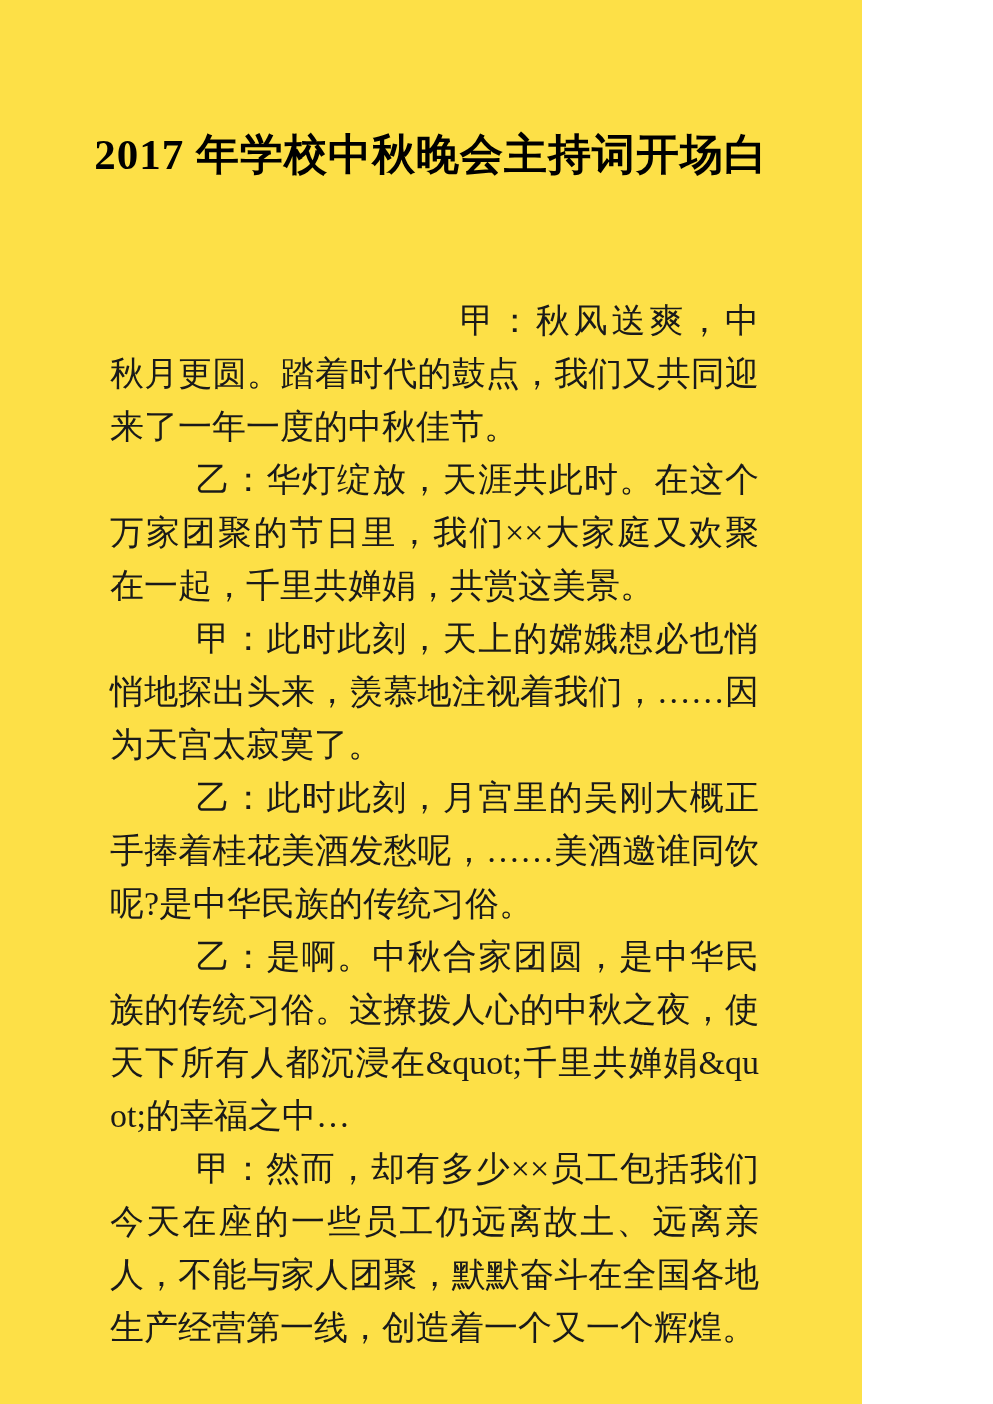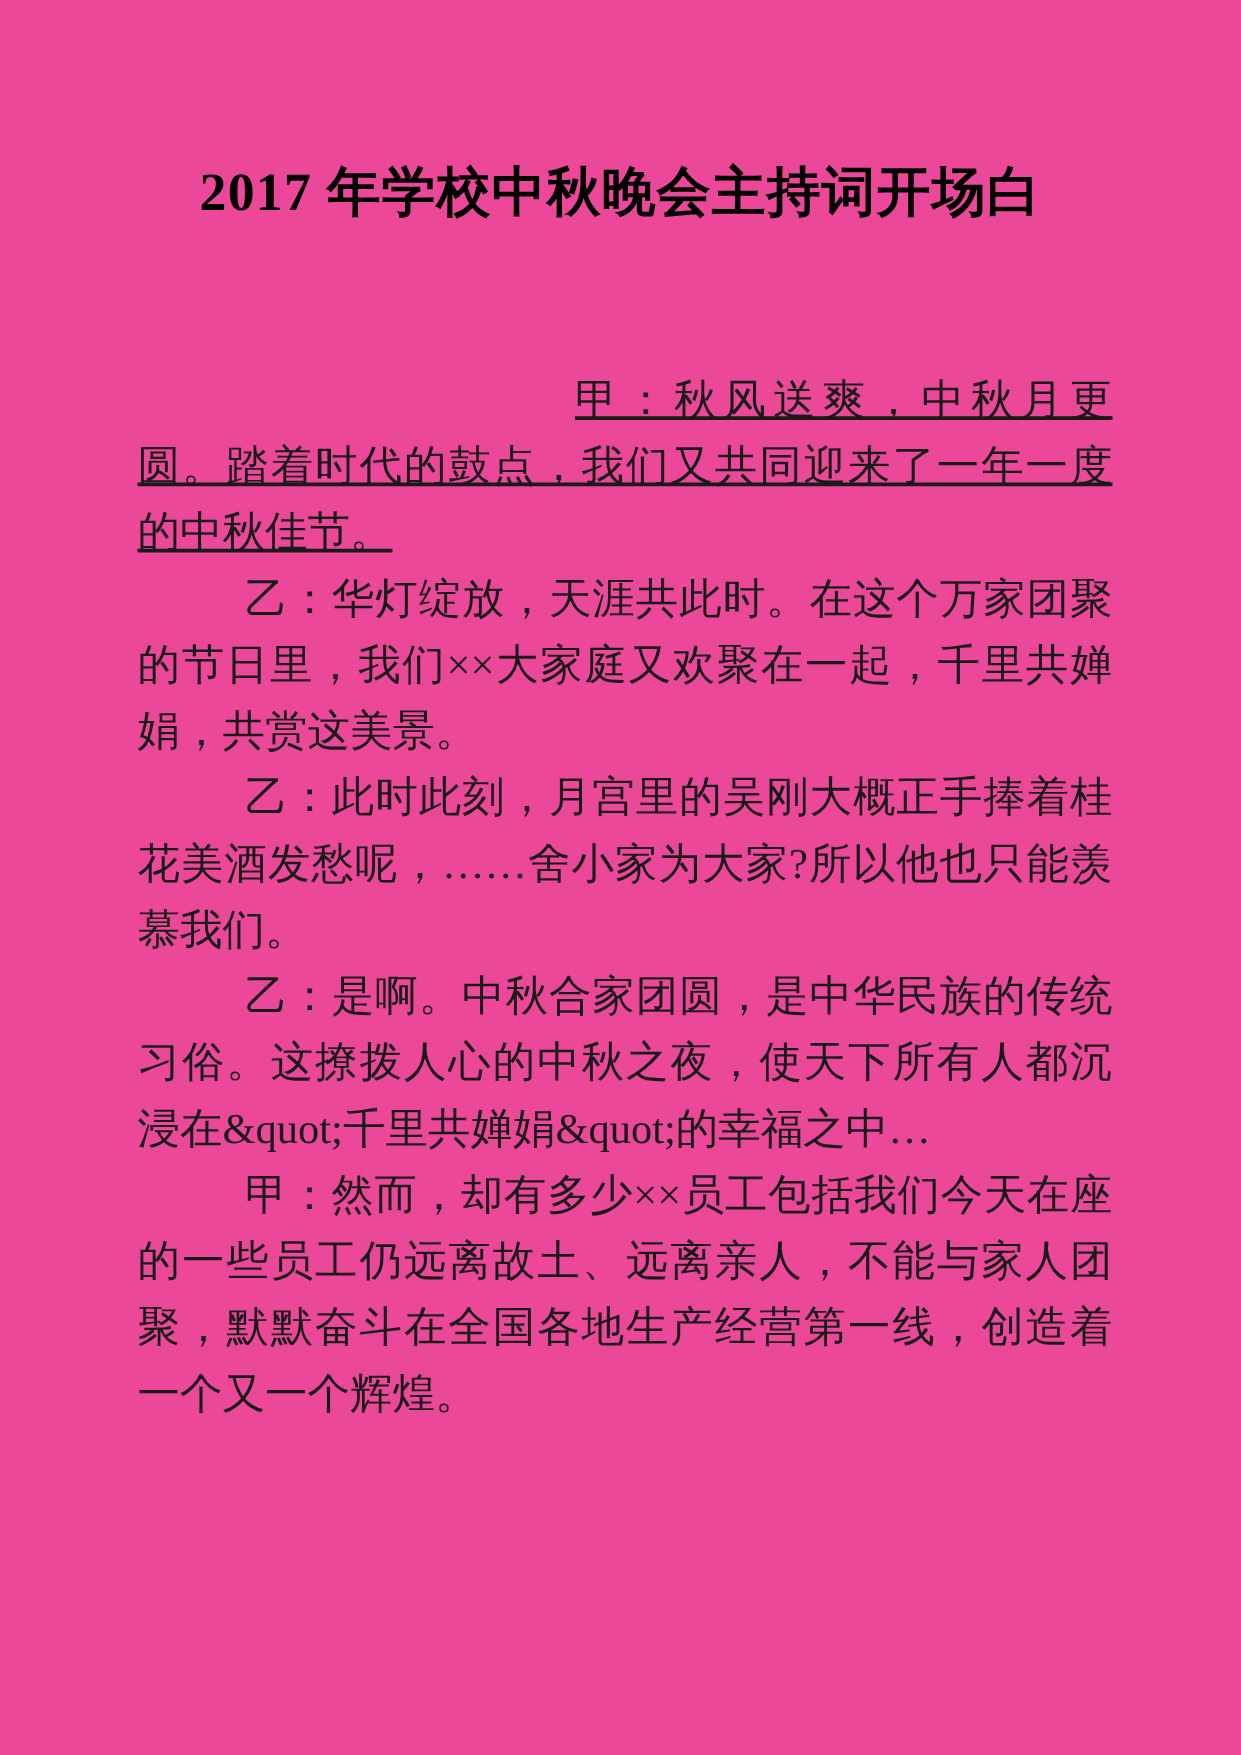--- a/index.html
+++ b/index.html
@@ -2,23 +2,23 @@
 <html><head>
 <meta charset="utf-8">
 <style>
   html, body {
     margin: 0;
     padding: 0;
     background: #ffffff;
   }
   .page {
     position: relative;
-    width: 993px;
+    width: 862px;
     height: 1404px;
-    background: #ec4899;
+    background: #fde047;
     overflow: hidden;
     font-family: "Liberation Serif", "DejaVu Serif", serif;
   }
   .doc-title {
     margin: 128px 0 0 0;
     text-align: center;
     font-size: 43px;
     font-weight: 700;
     color: #000000;
     letter-spacing: 1px;
@@ -33,30 +33,30 @@
     text-align: justify;
   }
   .doc-body p {
     margin: 0;
     padding: 0;
     text-indent: 86px;
     word-break: break-all;
   }
   .doc-body p.p-first {
     text-indent: 350px;
-    text-decoration: underline;
   }
 </style>
 </head>
 <body>
 
 <div class="page">
   <h1 class="doc-title">2017 年学校中秋晚会主持词开场白</h1>
 
   <div class="doc-body">
     <p class="p-first">甲：秋风送爽，中秋月更圆。踏着时代的鼓点，我们又共同迎来了一年一度的中秋佳节。</p>
     <p>乙：华灯绽放，天涯共此时。在这个万家团聚的节日里，我们××大家庭又欢聚在一起，千里共婵娟，共赏这美景。</p>
-    <p>乙：此时此刻，月宫里的吴刚大概正手捧着桂花美酒发愁呢，……舍小家为大家?所以他也只能羡慕我们。</p>
+    <p>甲：此时此刻，天上的嫦娥想必也悄悄地探出头来，羡慕地注视着我们，……因为天宫太寂寞了。</p>
+    <p>乙：此时此刻，月宫里的吴刚大概正手捧着桂花美酒发愁呢，……美酒邀谁同饮呢?是中华民族的传统习俗。</p>
     <p>乙：是啊。中秋合家团圆，是中华民族的传统习俗。这撩拨人心的中秋之夜，使天下所有人都沉浸在&amp;quot;千里共婵娟&amp;quot;的幸福之中…</p>
     <p>甲：然而，却有多少××员工包括我们今天在座的一些员工仍远离故土、远离亲人，不能与家人团聚，默默奋斗在全国各地生产经营第一线，创造着一个又一个辉煌。</p>
 
   </div>
 </div>
 
 </body></html>

